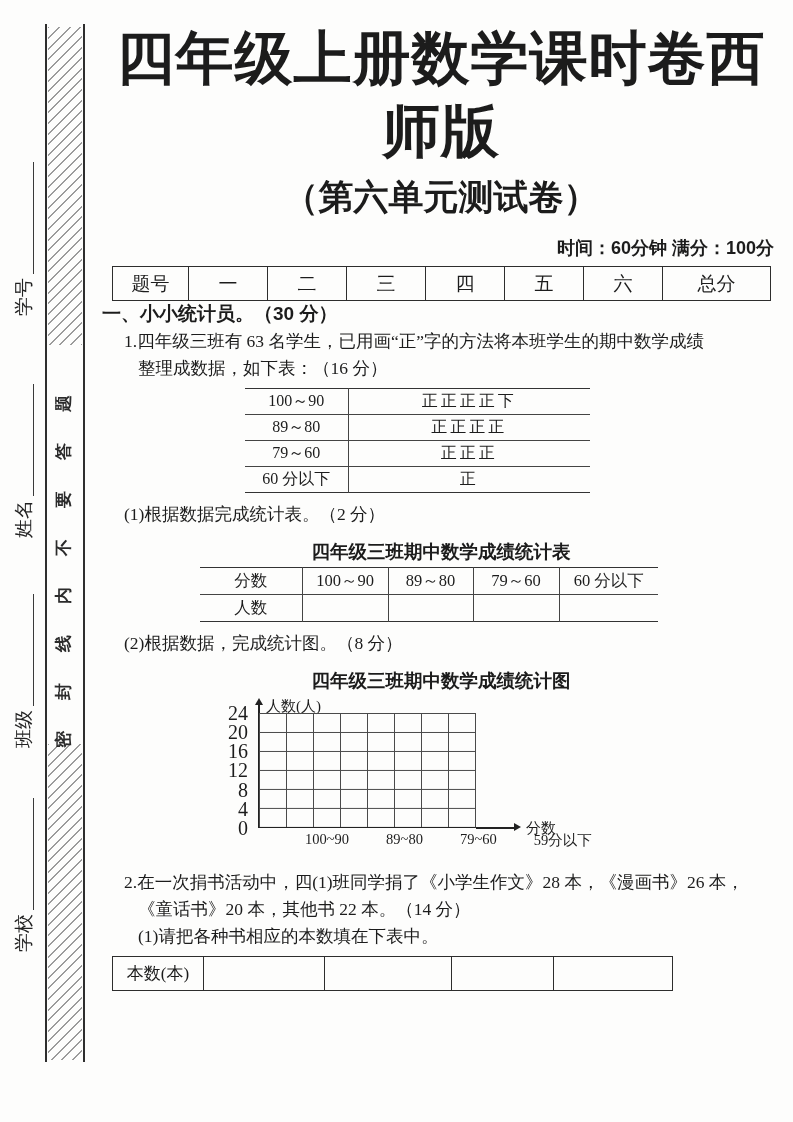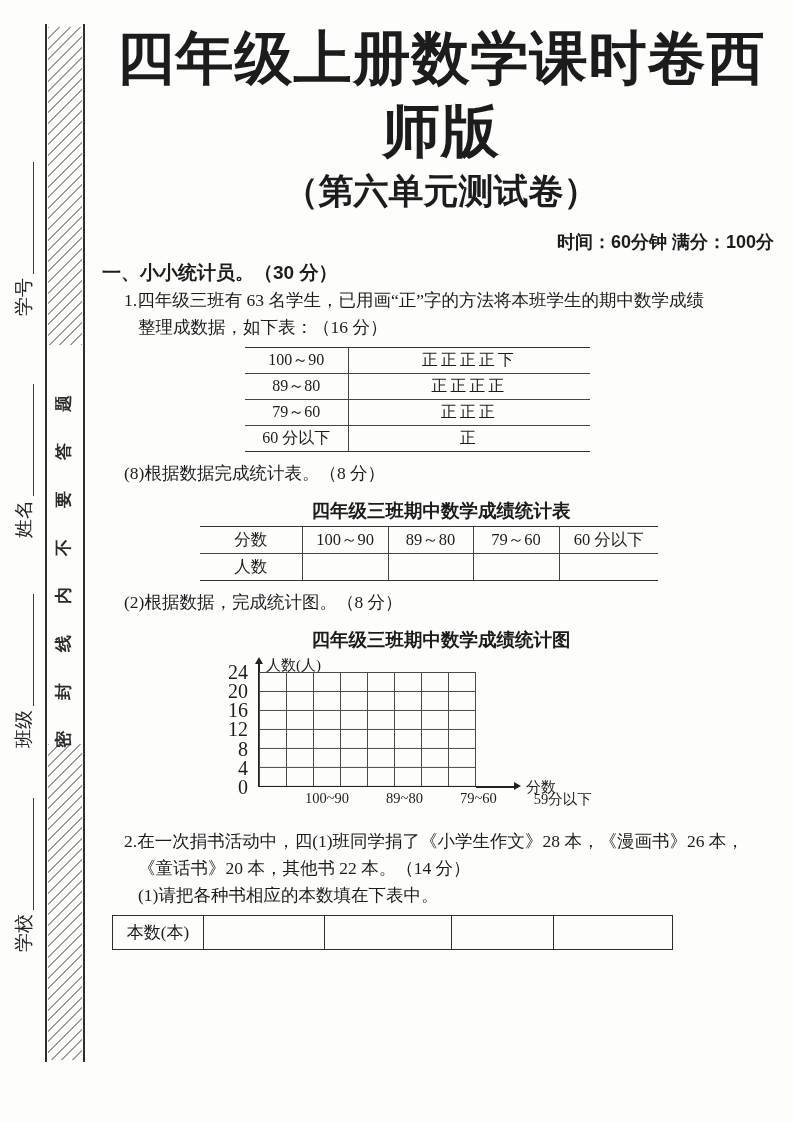--- a/index.html
+++ b/index.html
@@ -32,21 +32,21 @@
     font-size:19px; white-space:nowrap; color:#222; font-weight:500;
   }
   .blank-line { display:inline-block; width:112px; border-bottom:1.7px solid #3a3a3a; margin-bottom:3px; }
   
   .main { position:absolute; left:102px; top:0; width:678px; }
   .title {
     margin-top:22px; text-align:center; font-weight:bold; font-size:58px; line-height:1.25;
     letter-spacing:1px; font-family:"Liberation Sans","DejaVu Sans",sans-serif;
   }
   .subtitle {
-    text-align:center; font-weight:bold; font-size:35px; line-height:1.35;
+    margin-top:6px; text-align:center; font-weight:bold; font-size:35px; line-height:1.35;
     font-family:"Liberation Sans","DejaVu Sans",sans-serif;
   }
   .meta {
     margin-top:16px; text-align:right; padding-right:6px; font-size:18px; font-weight:600;
     font-family:"Liberation Sans","DejaVu Sans",sans-serif;
   }
   table { border-collapse:collapse; }
   
   .score-table { margin:6px 0 0 10px; width:658px; table-layout:fixed; }
   .score-table td {
@@ -145,20 +145,30 @@
       <col style="width:76px">
         <col style="width:79px">
         <col style="width:79px">
         <col style="width:79px">
       <col style="width:79px">
         <col style="width:79px">
         <col style="width:79px">
         <col style="width:108px">
     </colgroup>
     <tbody>
+        <tr>
+      <td>题号</td>
+      <td>一</td>
+      <td>二</td>
+      <td>三</td>
+      <td>四</td>
+      <td>五</td>
+      <td>六</td>
+      <td>总分</td>
+    </tr>
   </tbody>
     </table>
 
   <div class="sec-heading">一、小小统计员。（30 分）</div>
 
   <div class="bodyline ind1">1.四年级三班有 63 名学生，已用画“正”字的方法将本班学生的期中数学成绩</div>
   <div class="bodyline ind2">整理成数据，如下表：（16 分）</div>
 
   <table class="tally-table">
     <tbody>
@@ -174,21 +184,21 @@
       <td class="range">79～60</td>
       <td class="tally">正正正</td>
     </tr>
     <tr>
       <td class="range">60 分以下</td>
       <td class="tally">正</td>
     </tr>
   </tbody>
     </table>
 
-  <div class="bodyline ind1" style="margin-top:8px">(8)根据数据完成统计表。（8 分）</div>
+  <div class="bodyline ind1" style="margin-top:8px">(1)根据数据完成统计表。（2 分）</div>
 
   <div class="table-title">四年级三班期中数学成绩统计表</div>
 
   <table class="stats-table">
     <colgroup>
       <col style="width:102px">
         <col style="width:86px">
         <col style="width:85px">
         <col style="width:86px">
         <col style="width:99px">

